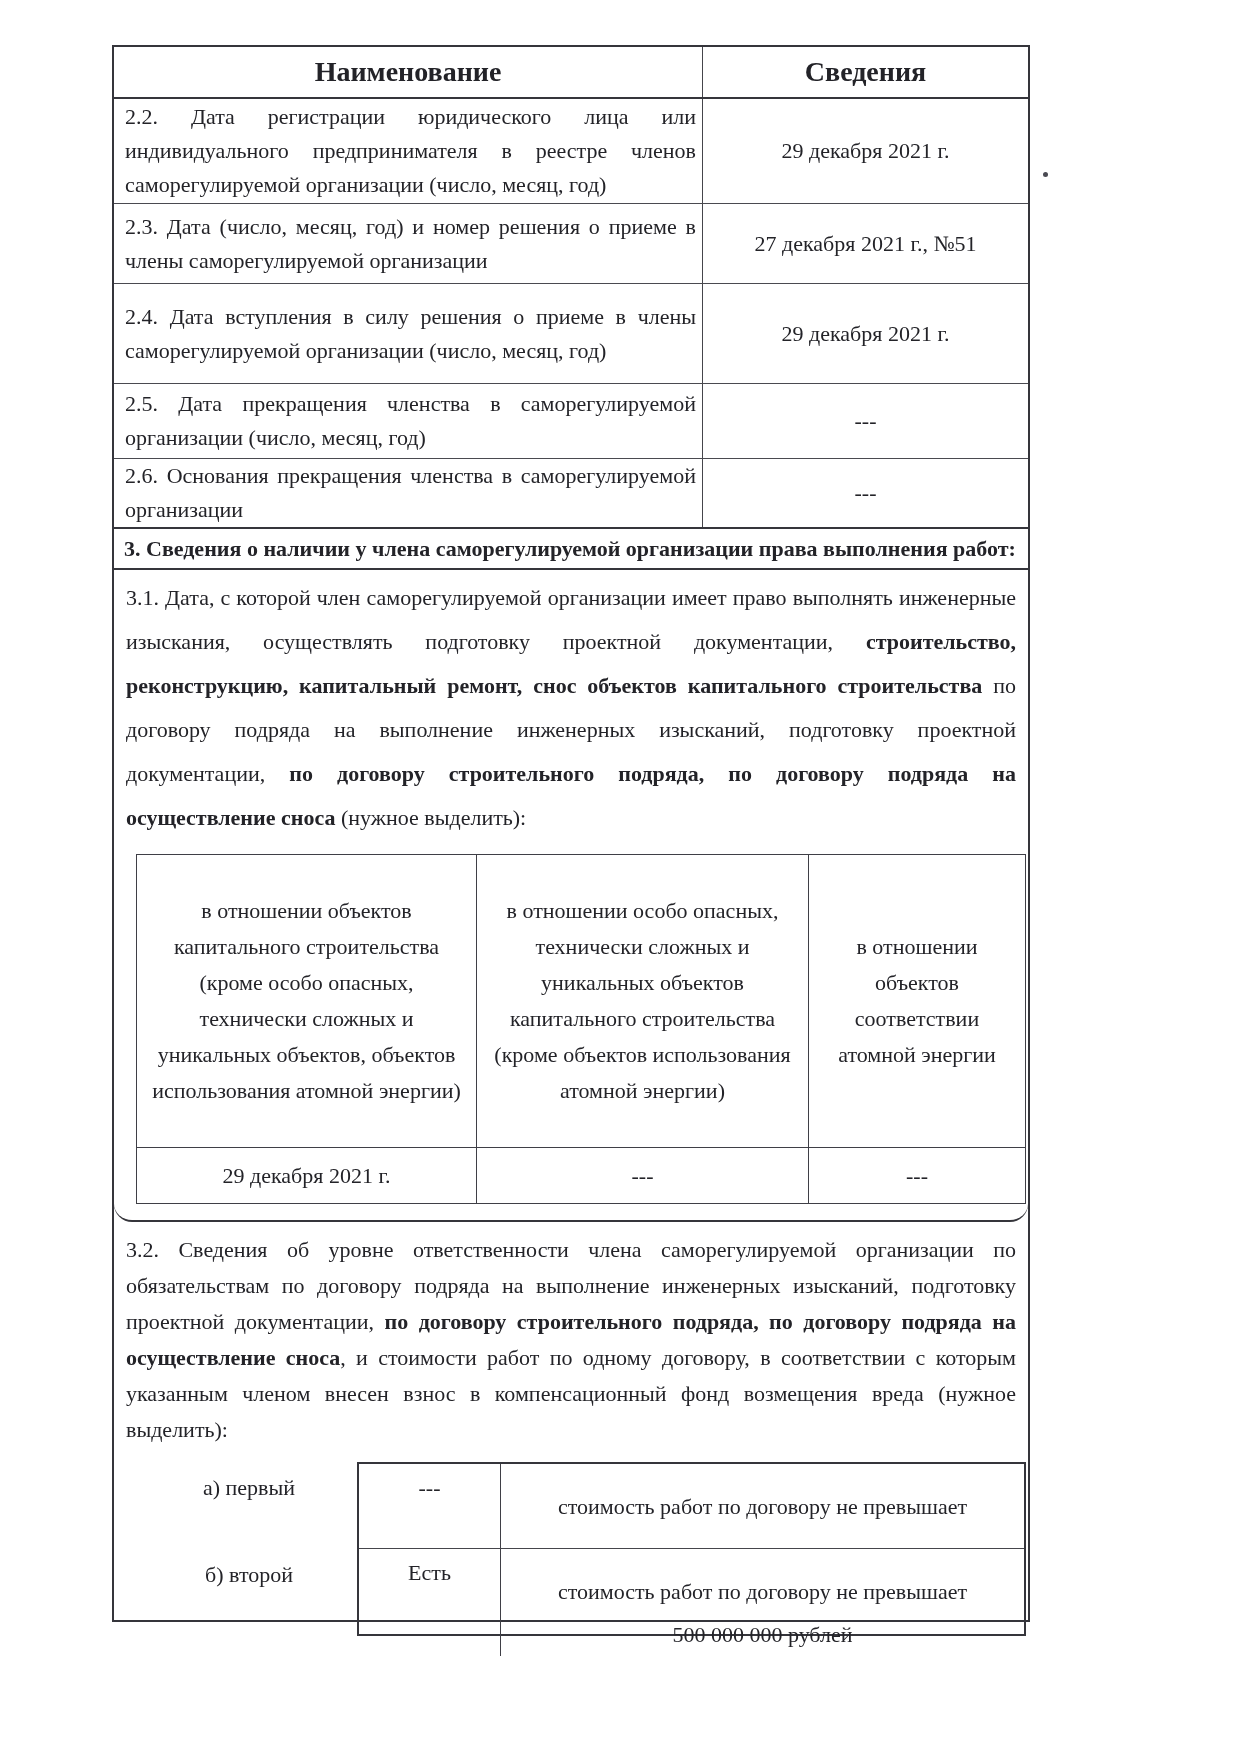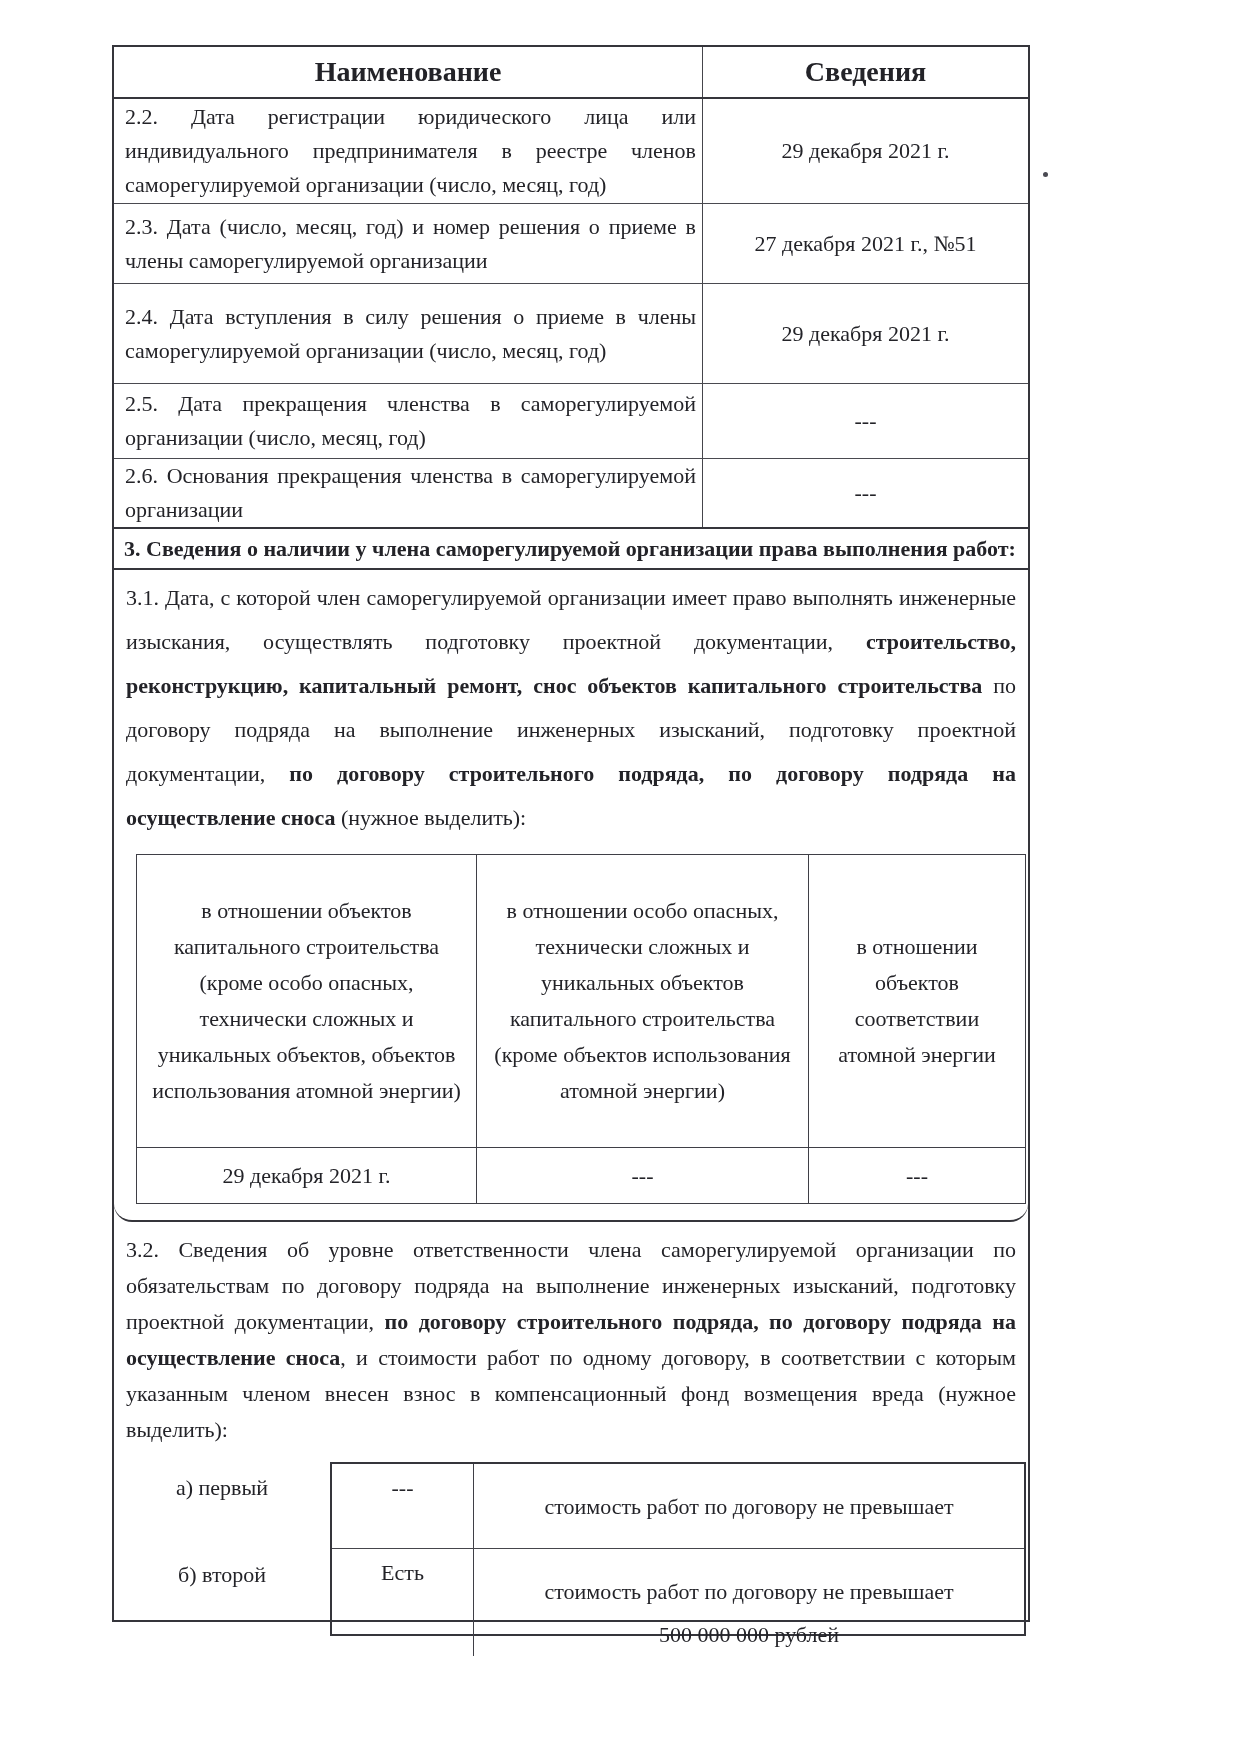--- a/index.html
+++ b/index.html
@@ -55,21 +55,21 @@
   .wt-vals { display:grid; grid-template-columns:340px 332px 1fr; height:56px;
              border-top:1px solid #3f3f46; }
   .wt-vals .wt-cell { border-right:1px solid #3f3f46; display:flex; align-items:center;
                       justify-content:center; text-align:center; }
   .wt-vals .wt-cell:last-child { border-right:none; }
 
   
   .s32 { height:398px; padding:4px 12px 0 12px; }
 
   .lvl-table { display:flex; margin-top:14px; margin-left:-12px; margin-right:-10px; }
-  .lvl-labels { width:216px; }
+  .lvl-labels { width:216px;margin-left:27px; }
   .lvl-label { height:87px; padding-top:13px; text-align:center; }
   .lvl-box { flex:1; border:2px solid #35353b; }
   .lvl-row { display:grid; grid-template-columns:142px 1fr; height:85px; }
   .lvl-row-a { border-bottom:1px solid #45454b; }
   .lvl-mark { border-right:1px solid #3f3f46; text-align:center; padding-top:11px; }
   .lvl-desc { text-align:center; line-height:43px; padding-top:21px; }
 
   .artifact-dot { position:absolute; left:1043px; top:172px; width:5px; height:5px;
                   border-radius:50%; background:#4a4a52; }
 

